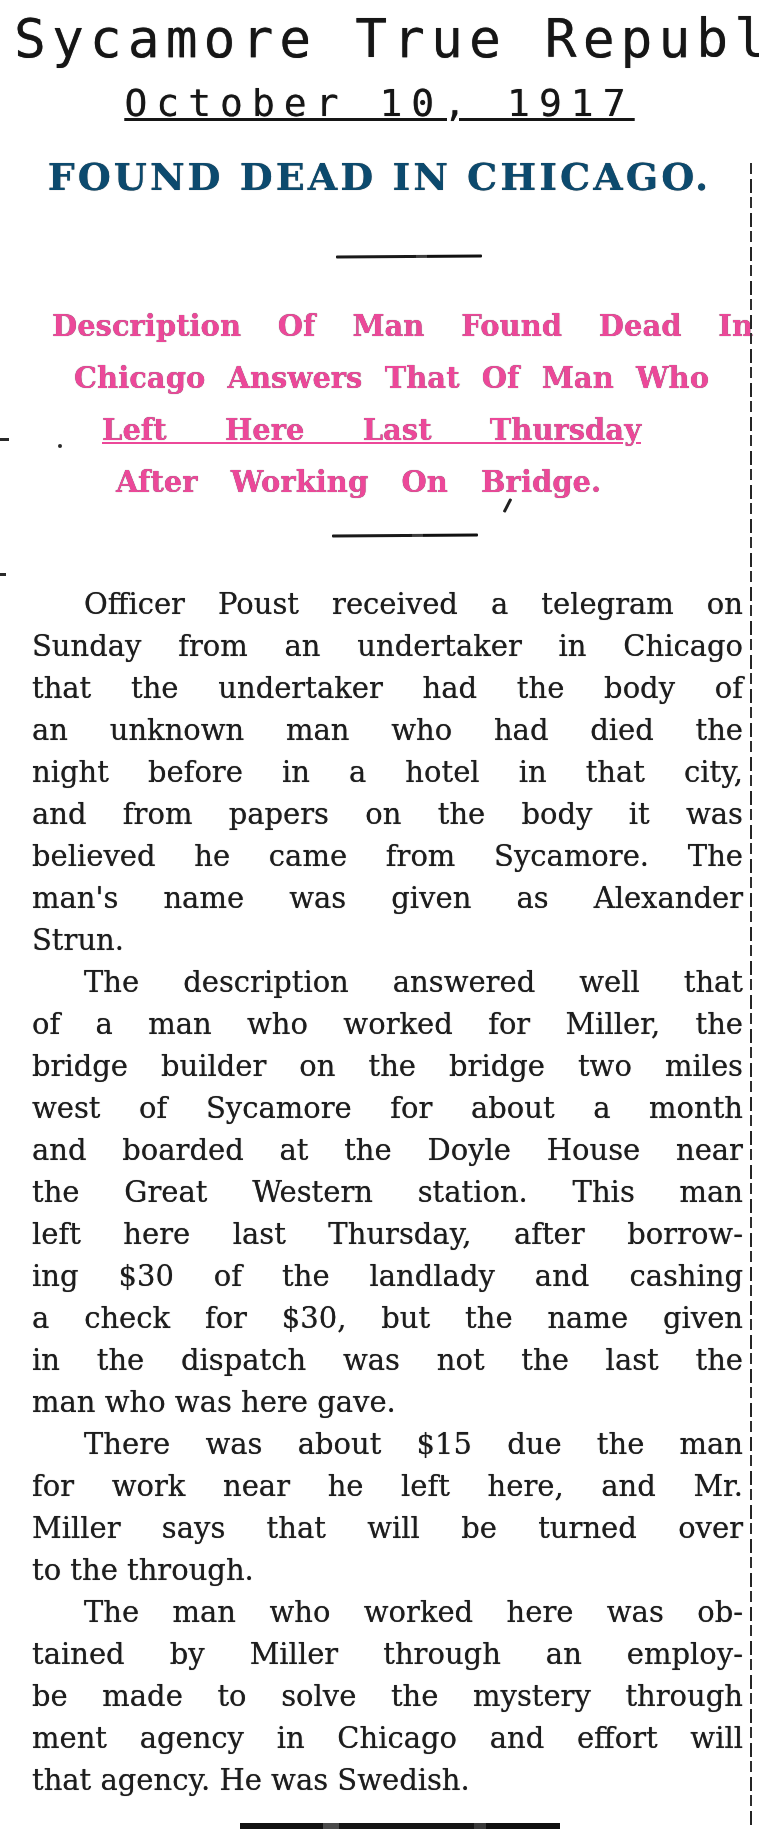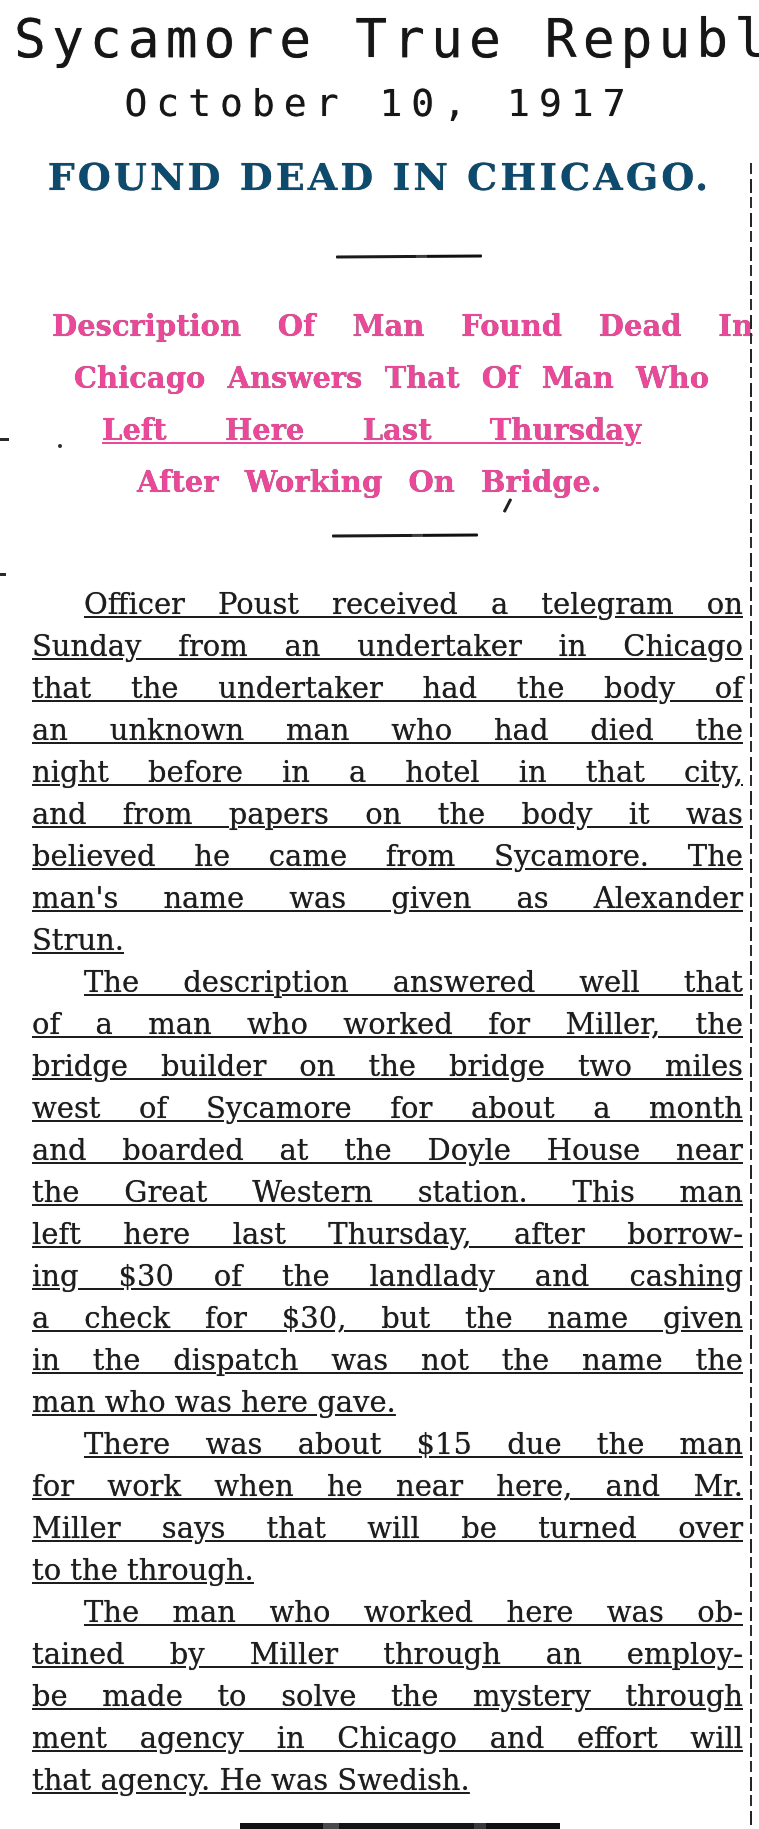--- a/index.html
+++ b/index.html
@@ -24,20 +24,21 @@
     white-space: nowrap;
     color: #161616;
   }
   .dateline {
     margin-top: 16px;
     text-align: center;
     font-family: "DejaVu Sans Mono", monospace;
     font-size: 38px; line-height: 46px;
     letter-spacing: 9px;
     color: #161616;
+    text-decoration: underline;
   }
   
   .headline {
     margin-top: 26px;
     text-align: center;
     font-weight: bold;
     font-size: 38px; line-height: 50px;
     letter-spacing: 3px;
     color: #0c4a6e;
   }
@@ -55,33 +56,32 @@
   .subhead {
     margin-top: 42px;
     font-weight: bold;
     font-size: 29px; line-height: 52px;
     color: #ec4899;
   }
   .subline { text-align: justify; text-align-last: justify; white-space: nowrap; }
   .sub0 { padding: 0 6px 0 52px; }
   .sub1 { padding: 0 50px 0 74px; }
   .sub2 { padding: 0 118px 0 102px; text-decoration: underline; }
-  .sub3 { padding: 0 158px 0 116px; margin-left: 21px; }
+  .sub3 { padding: 0 158px 0 116px; }
   
   .article-body {
     margin-top: 46px;
     padding: 0 16px 0 32px;
     font-size: 29px;
   }
   .bline {
     line-height: 42px; height: 42px;
     text-align: justify; text-align-last: justify;
     white-space: nowrap;
     color: #1d1d1d;
-    text-decoration: underline;
   }
   .bline.indent { text-indent: 52px; }
   .bline.last { text-align-last: left; }
   
   .col-rule {
     position: absolute;
     top: 163px; bottom: 0; right: 7px;
     width: 2px;
     background: repeating-linear-gradient(180deg,
       #2e2e2e 0 11px, rgba(0,0,0,0) 11px 16px,
@@ -141,24 +141,24 @@
       <div class="bline last">Strun.</div>
       <div class="bline indent">The description answered well that</div>
       <div class="bline">of a man who worked for Miller, the</div>
       <div class="bline">bridge builder on the bridge two miles</div>
       <div class="bline">west of Sycamore for about a month</div>
       <div class="bline">and boarded at the Doyle House near</div>
       <div class="bline">the Great Western station.  This man</div>
       <div class="bline">left here last Thursday, after borrow-</div>
       <div class="bline">ing $30 of the landlady and cashing</div>
       <div class="bline">a check for $30, but the name given</div>
-      <div class="bline">in the dispatch was not the name the</div>
+      <div class="bline">in the dispatch was not the last the</div>
       <div class="bline last">man who was here gave.</div>
       <div class="bline indent">There was about $15 due the man</div>
-      <div class="bline">for work when he near here, and Mr.</div>
+      <div class="bline">for work near he left here, and Mr.</div>
       <div class="bline">Miller says that will be turned over</div>
       <div class="bline last">to the through.</div>
       <div class="bline indent">The man who worked here was ob-</div>
       <div class="bline">tained by Miller through an employ-</div>
       <div class="bline">be made to solve the mystery through</div>
       <div class="bline">ment agency in Chicago and effort will</div>
       <div class="bline last">that agency.  He was Swedish.</div>
     </div>
 
   <div class="col-rule"></div>

